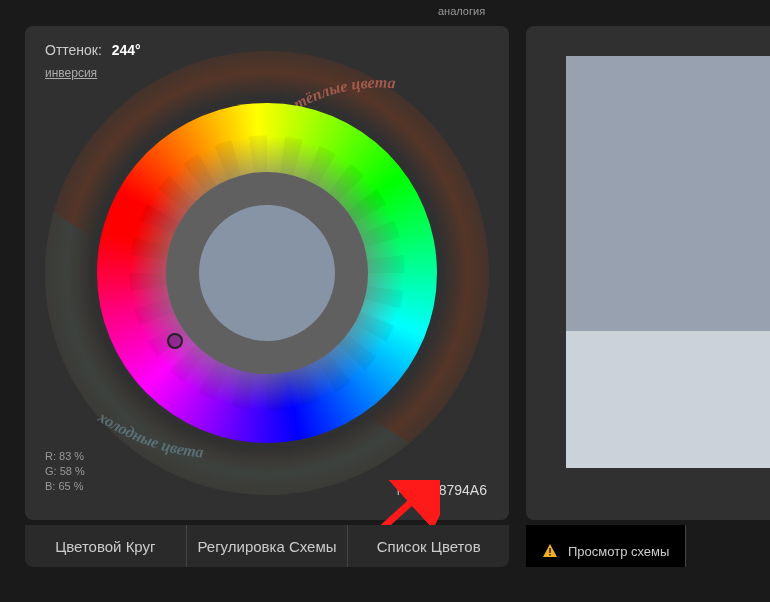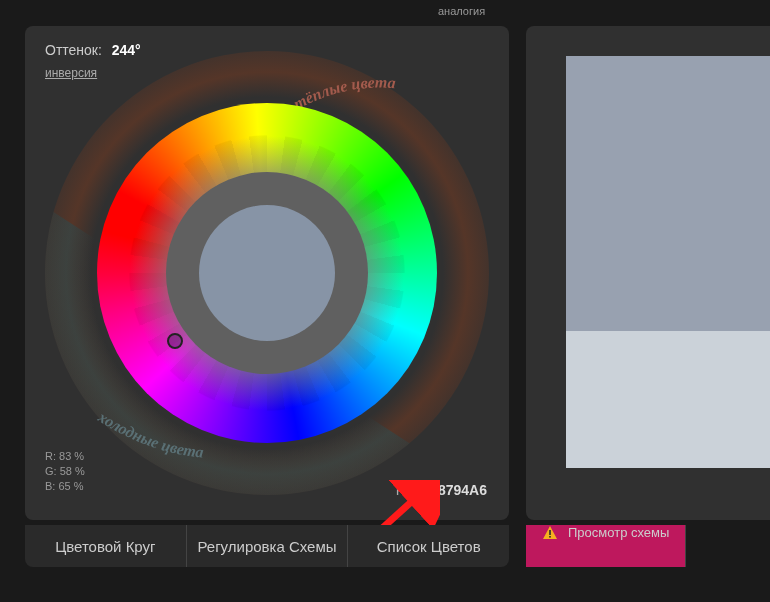--- a/index.html
+++ b/index.html
@@ -16,31 +16,31 @@
   .shade{position:absolute;width:340px;height:340px;left:50%;top:50%;transform:translate(-50%,-50%);border-radius:50%;background:radial-gradient(circle,transparent 39.8%,rgba(128,128,128,.7) 40%,rgba(128,128,128,0) 57%,transparent 57%,transparent 100%)}
   .teeth{position:absolute;width:340px;height:340px;left:50%;top:50%;transform:translate(-50%,-50%);border-radius:50%;background:repeating-conic-gradient(from -7.5deg,rgba(0,0,0,.05) 0deg 7.5deg,transparent 7.5deg 15deg);-webkit-mask:radial-gradient(circle,transparent 40%,#000 40.5%,#000 57%,transparent 57.5%);mask:radial-gradient(circle,transparent 40%,#000 40.5%,#000 57%,transparent 57.5%)}
   .midr{position:absolute;width:202px;height:202px;left:50%;top:50%;transform:translate(-50%,-50%);border-radius:50%;background:#606060}
   .hub{position:absolute;width:136px;height:136px;left:50%;top:50%;transform:translate(-50%,-50%);border-radius:50%;background:#8794A6}
   .dot{position:absolute;width:16px;height:16px;border:2px solid #222;border-radius:50%;background:rgba(20,20,60,.3);left:calc(50% - 100px);top:calc(50% + 60px)}
   .curve-warm{position:absolute;left:270px;top:46px;width:200px;height:110px;color:#a35b4d;font-size:15px;font-style:italic;font-weight:bold}
   .curve-cold{position:absolute;left:66px;top:382px;width:210px;height:110px;color:#5a7075;font-size:15px;font-style:italic;font-weight:bold}
   .curve-warm svg,.curve-cold svg{overflow:visible}
   .rgbp{position:absolute;left:20px;bottom:26px;font-size:11px;line-height:15px;color:#999}
   .rgbhex{position:absolute;right:22px;bottom:22px;font-size:14px;color:#aaa}
-  .rgbhex b{color:#ddd;font-weight:bold;margin-left:4px}
+  .rgbhex b{color:#ddd;font-weight:normal;margin-left:4px}
   .arrow{position:absolute;left:370px;top:480px;pointer-events:none}
   .tabs-left{position:absolute;left:25px;top:525px;width:484px;height:42px;display:flex;font-size:15px;color:#ccc}
   .tabs-left .tab{flex:1;display:flex;align-items:center;justify-content:center;background:#2a2a2a;border-right:1px solid #444;cursor:pointer}
   .tabs-left .tab:first-child{border-bottom-left-radius:8px}
   .tabs-left .tab:last-child{border-right:none;border-bottom-right-radius:8px}
   .panel-right{position:absolute;left:526px;top:26px;width:244px;height:494px;background:#303030;border-radius:8px 0 0 8px;padding:0}
   .sw-area{position:absolute;left:40px;top:30px;right:0;bottom:52px;background:#fff;display:flex;flex-direction:column}
   .sw{flex:1}
   .tab-right{position:absolute;left:526px;top:525px;width:244px;height:42px;display:flex;font-size:13px;color:#ccc}
-  .tab-right .tab{display:flex;align-items:flex-start;padding:0 16px;background:#be185d;border-right:1px solid #444;cursor:pointer;white-space:nowrap}
+  .tab-right .tab{display:flex;align-items:flex-end;padding:8px 16px;background:#000000;border-right:1px solid #444;cursor:pointer;white-space:nowrap}
   .warn{width:16px;height:16px;margin-right:10px;display:inline-block}
   .tab-right .tab.last{flex:0 0 40px;justify-content:center}
 </style>
 </head>
 <body>
 
 <div class="header-lbl">аналогия</div>
 
 <div class="panel-left">
   <div class="hue-row">

